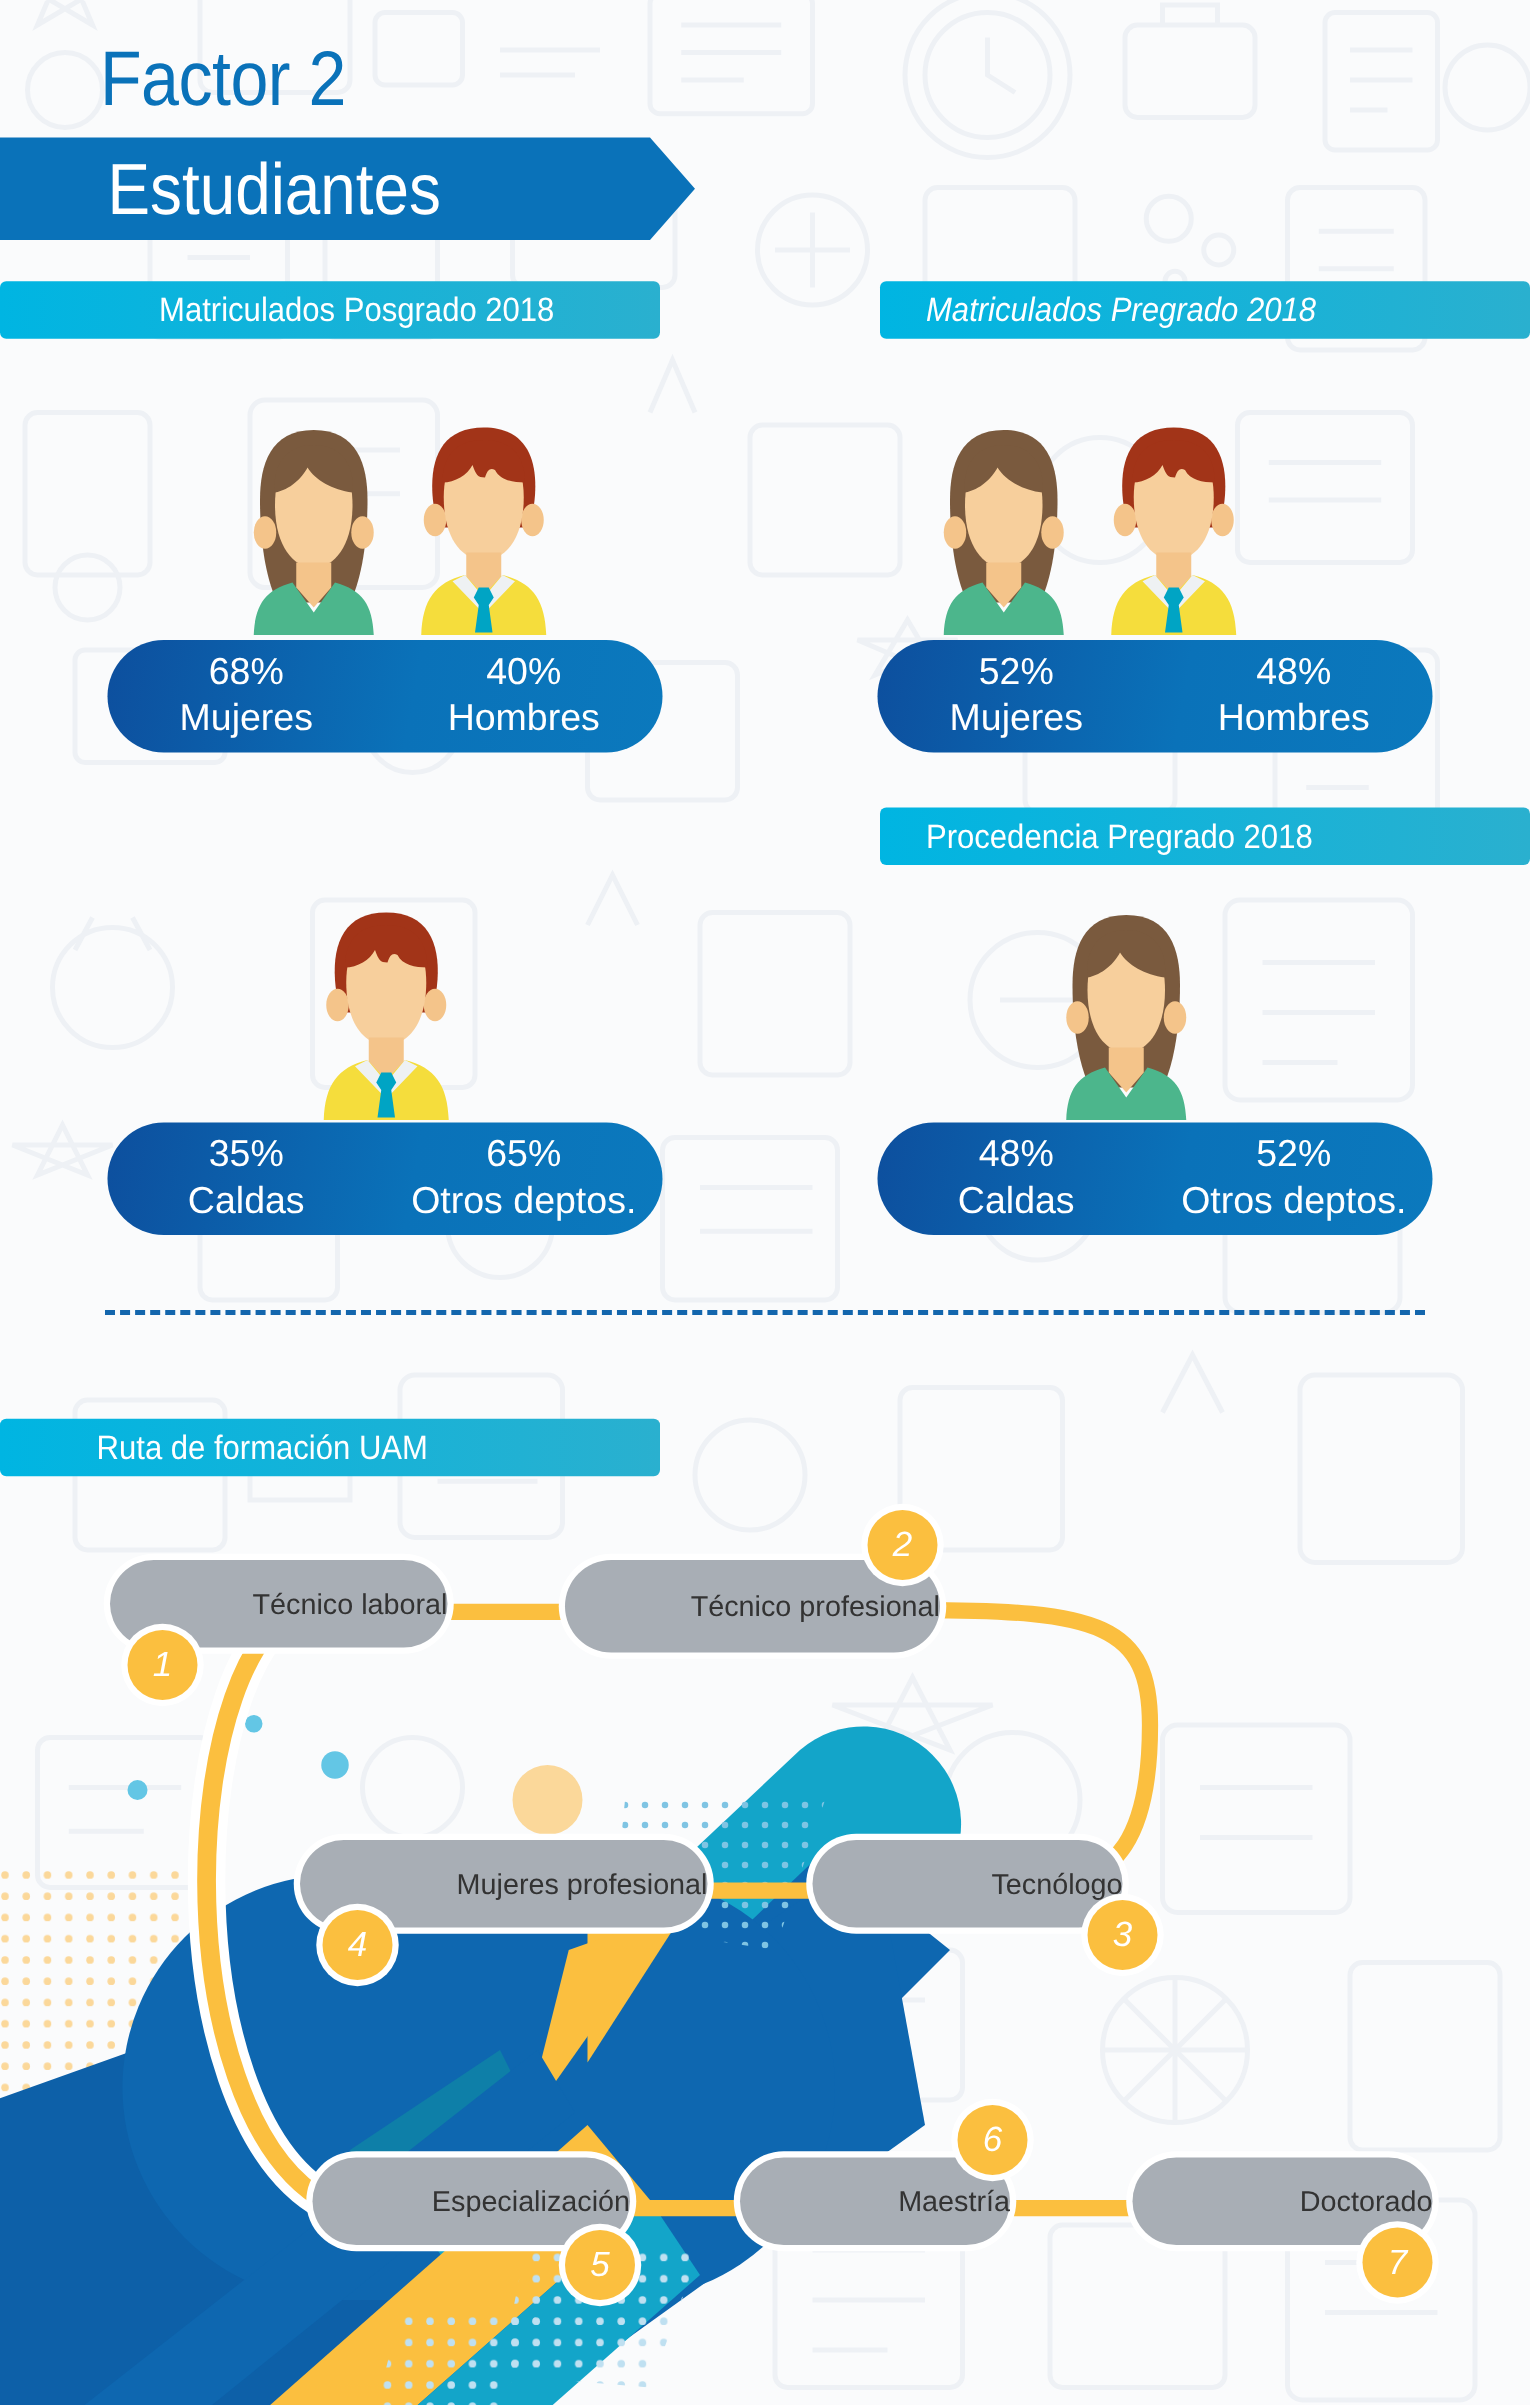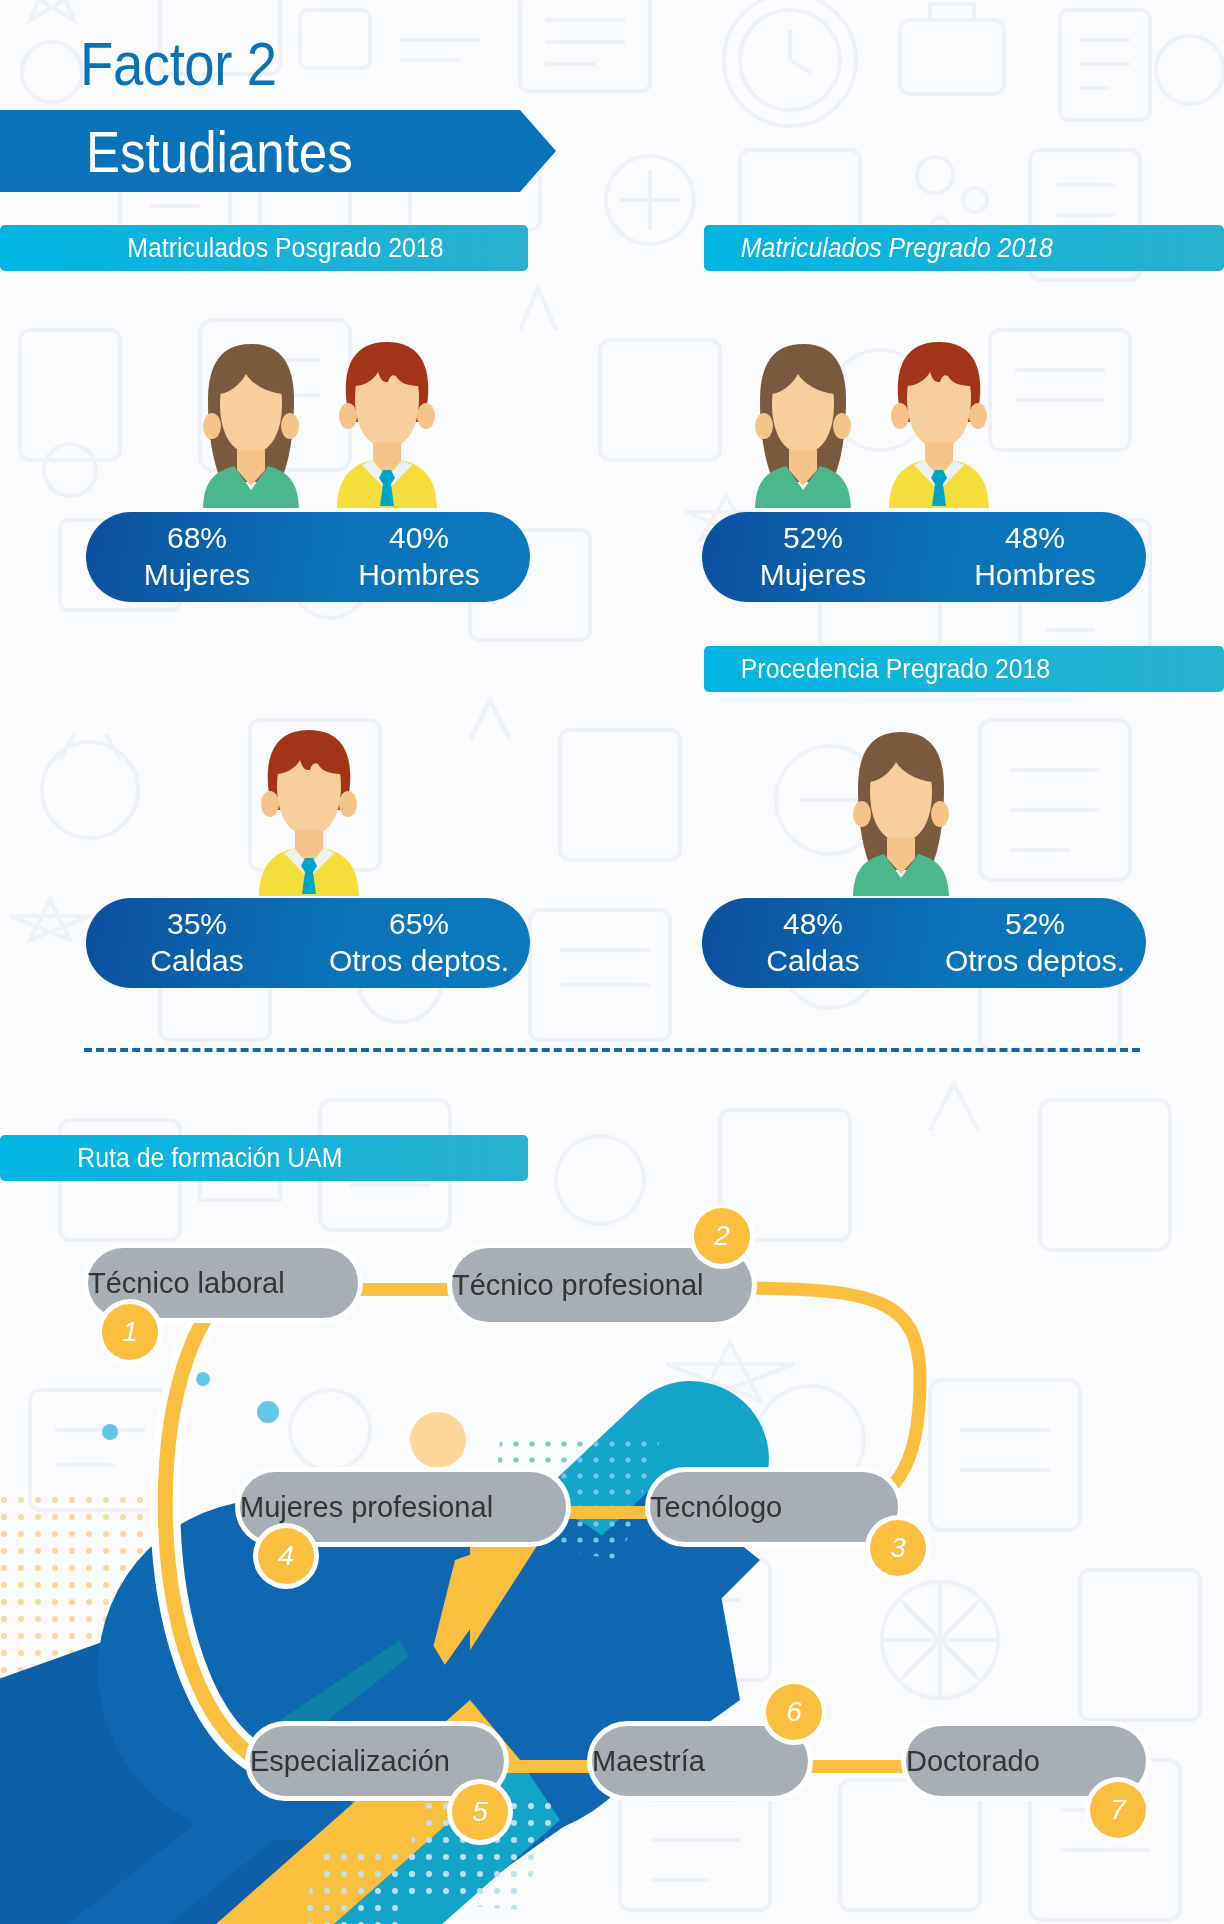--- a/index.html
+++ b/index.html
@@ -119,23 +119,23 @@
   }
 
   
   .flow { position: absolute; inset: 0; z-index: 6; }
   .node {
     position: absolute;
     background: #a8aeb5;
     border-radius: 40px;
     display: flex;
     align-items: center;
-    justify-content: flex-start;
+    justify-content: flex-end;
     color: #333333;
-    font-size: 29px;
+    font-size: 23px;
     box-shadow: 0 0 0 5px #ffffff;
     font-family: "Liberation Sans Narrow", "Liberation Sans", sans-serif;
     white-space: nowrap;
     z-index: 12;
   }
   .badge {
     position: absolute;
     width: 56px; height: 56px;
     border-radius: 50%;
     background: #fbbf3f;

